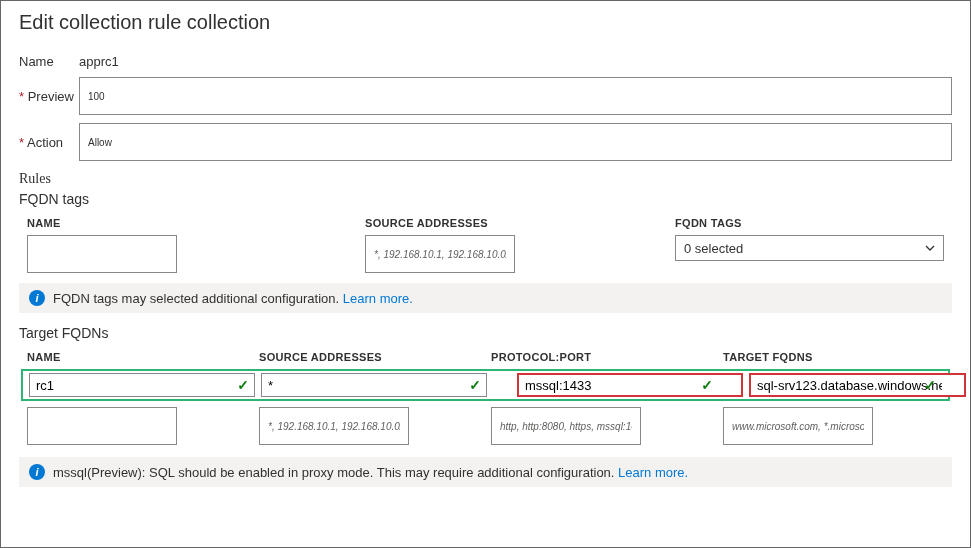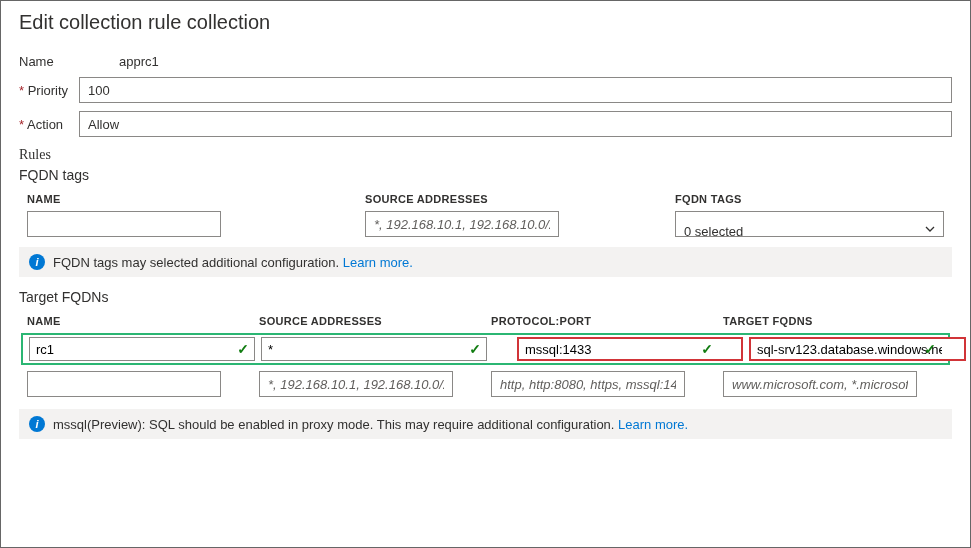--- a/index.html
+++ b/index.html
@@ -33,27 +33,27 @@
     .form-label {
       width: 60px;
       font-size: 13px;
       color: #323130;
       flex-shrink: 0;
     }
     .form-label.req::before {
       content: "* ";
       color: #a4262c;
     }
-    .form-value { font-size: 13px; margin-left: 40px; }
+    .form-value { font-size: 13px; }
     .text-input {
       flex: 1;
-      height: 26px;
+      height: 38px;
       border: 1px solid #8a8886;
       padding: 0 8px;
-      font-size: 13px;
+      font-size: 10px;
       font-family: inherit;
       background: #fff;
       color: #323130;
     }
     .text-input::placeholder { color: #605e5c; font-style: italic; }
     .section-label {
       font-size: 14px;
       margin-top: 10px;
       margin-bottom: 4px;
       font-family: Liberation Serif, serif;
@@ -85,20 +85,21 @@
     .fqdn-tags-row .cell-name { width: 332px; }
     .fqdn-tags-row .cell-src  { width: 304px; }
     .fqdn-tags-row .cell-tags { flex: 1; position: relative; }
 
     .dropdown {
       width: 100%;
       height: 26px;
       border: 1px solid #8a8886;
       background: #fff;
       display: flex;
+      align-items: center;
       justify-content: space-between;
       padding: 12px 8px;
       font-size: 13px;
       cursor: pointer;
     }
     .chev { width: 10px; height: 10px; }
 
     .info-bar {
       background: #f3f2f1;
       display: flex;
@@ -169,21 +170,21 @@
 <div class="outer-border">
   <div class="panel">
     <h1 class="page-title">Edit collection rule collection</h1>
 
     <div class="form-row">
       <div class="form-label">Name</div>
       <div class="form-value">apprc1</div>
     </div>
 
     <div class="form-row">
-      <div class="form-label req">Priority</div>
+      <div class="form-label req">Preview</div>
       <input class="text-input" type="text" value="100" style="">
     </div>
 
     <div class="form-row">
       <div class="form-label req">Action</div>
       <input class="text-input" type="text" value="Allow" style="">
     </div>
 
     <div class="section-label">Rules</div>
     <div class="subsection-label">FQDN tags</div>

